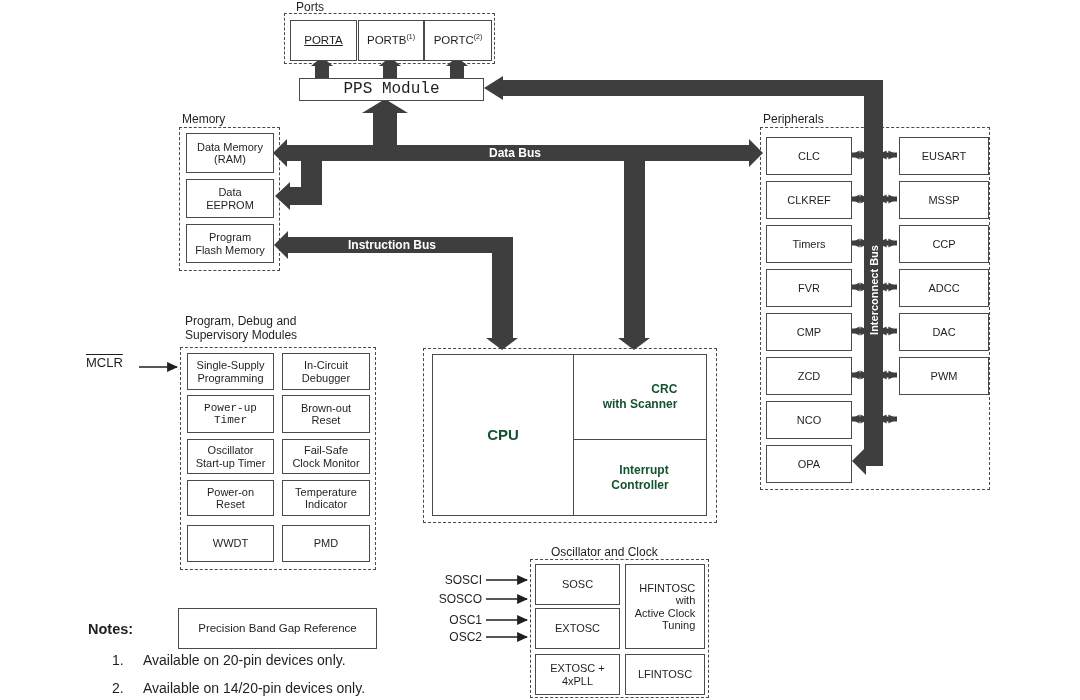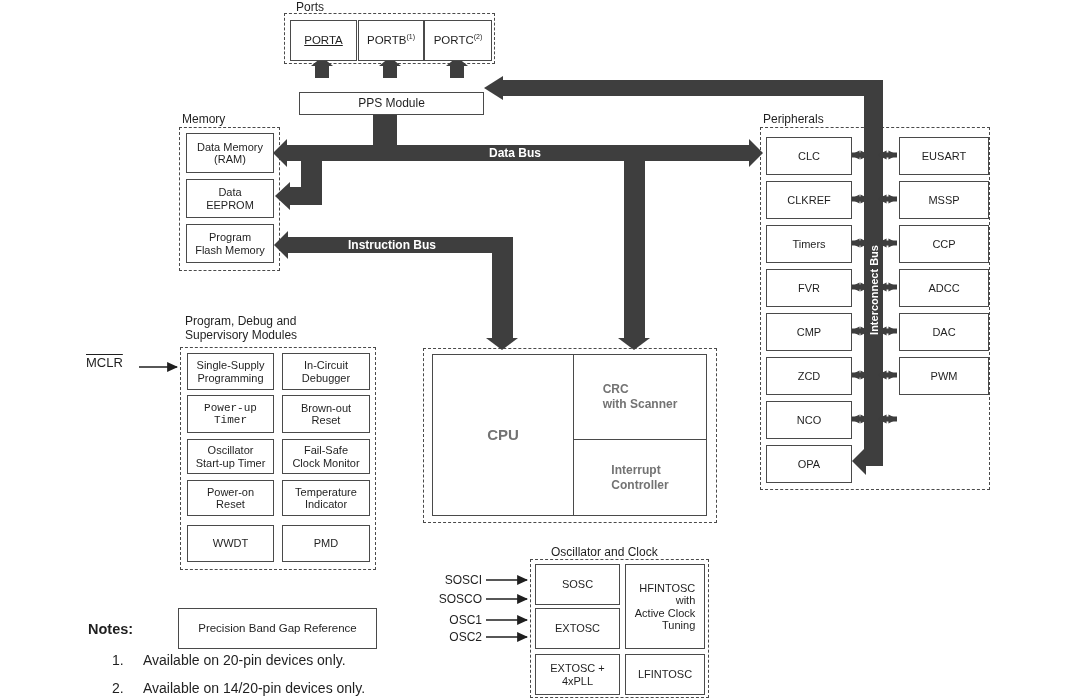--- a/index.html
+++ b/index.html
@@ -10,21 +10,21 @@
        align-items:center;justify-content:center;text-align:center;white-space:pre-line;
        z-index:3;font-size:11px;line-height:12.5px;color:#1f1f1f;}
   .lbl{position:absolute;z-index:4;font-size:12px;line-height:14px;color:#1f1f1f;white-space:pre-line;}
   .pin{position:absolute;z-index:4;font-size:12px;color:#1f1f1f;}
   #arrows{position:absolute;left:0;top:0;z-index:2;pointer-events:none;}
   .bus-label{fill:#fff;font-weight:bold;font-size:12px;font-family:"Liberation Sans",sans-serif;}
   .bus-label-v{fill:#fff;font-weight:bold;font-size:11px;font-family:"Liberation Sans",sans-serif;}
   .bold{font-weight:bold;}
   sup{font-size:7px;vertical-align:super;line-height:0;}
   .cpu-cell{position:absolute;display:flex;align-items:center;justify-content:center;
-            text-align:left;white-space:pre-line;color:#737373;}
+            text-align:right;white-space:pre-line;color:#14532d;}
   .overline{text-decoration:overline;}
   .note-num{position:absolute;z-index:4;font-size:14px;color:#1f1f1f;}
   .note-txt{position:absolute;z-index:4;font-size:14px;color:#1f1f1f;}
 </style>
 </head>
 <body>
 
 <div id="stage">
 
   <div class="grp" style="left:284px;top:13px;width:209px;height:49px;"></div>
@@ -119,21 +119,21 @@
   <div class="box" style="left:290px;top:20px;width:65px;height:39px;font-size:11.5px;text-decoration:underline;">
     <span><span>PORTA</span><sup></sup></span>
   </div>
   <div class="box" style="left:358px;top:20px;width:64px;height:39px;font-size:11.5px;">
     <span><span>PORTB</span><sup>(1)</sup></span>
   </div>
   <div class="box" style="left:424px;top:20px;width:66px;height:39px;font-size:11.5px;">
     <span><span>PORTC</span><sup>(2)</sup></span>
   </div>
 
-  <div class="box" style="left:299px;top:92px;width:183px;height:21px;font-size:12px;">PPS Module</div>
+  <div class="box" style="left:299px;top:78px;width:183px;height:21px;font-size:16px;font-family:Liberation Mono, monospace;">PPS Module</div>
 
   <div class="box" style="left:186px;top:133px;width:86px;height:38px;">Data Memory
 (RAM)</div>
   <div class="box" style="left:186px;top:179px;width:86px;height:37px;">Data
 EEPROM</div>
   <div class="box" style="left:186px;top:224px;width:86px;height:37px;">Program
 Flash Memory</div>
 
   <div class="box" style="left:432px;top:354px;width:273px;height:160px;padding:0;">
     <div class="cpu-cell bold" style="left:0;top:0;width:140px;height:160px;border-right:1.2px solid #4a4a4a;font-size:15px;">CPU</div>

